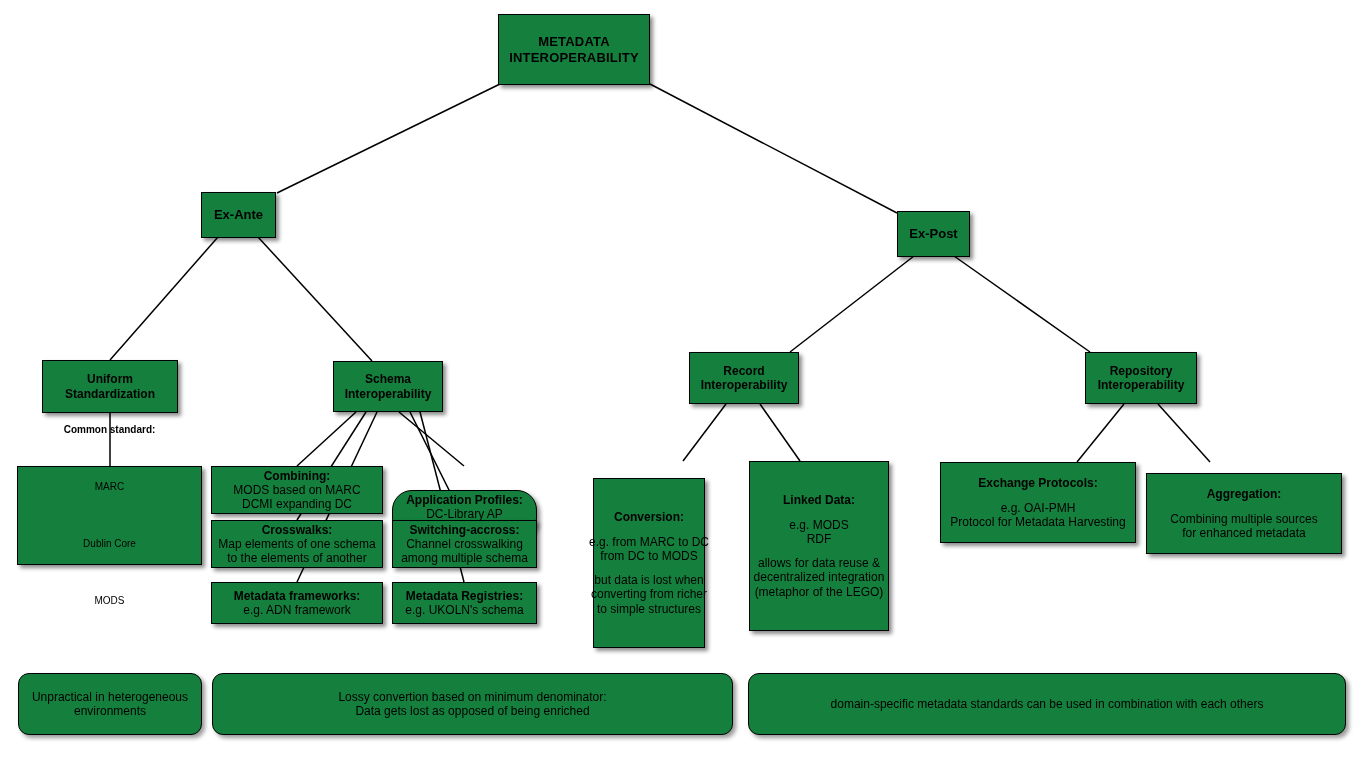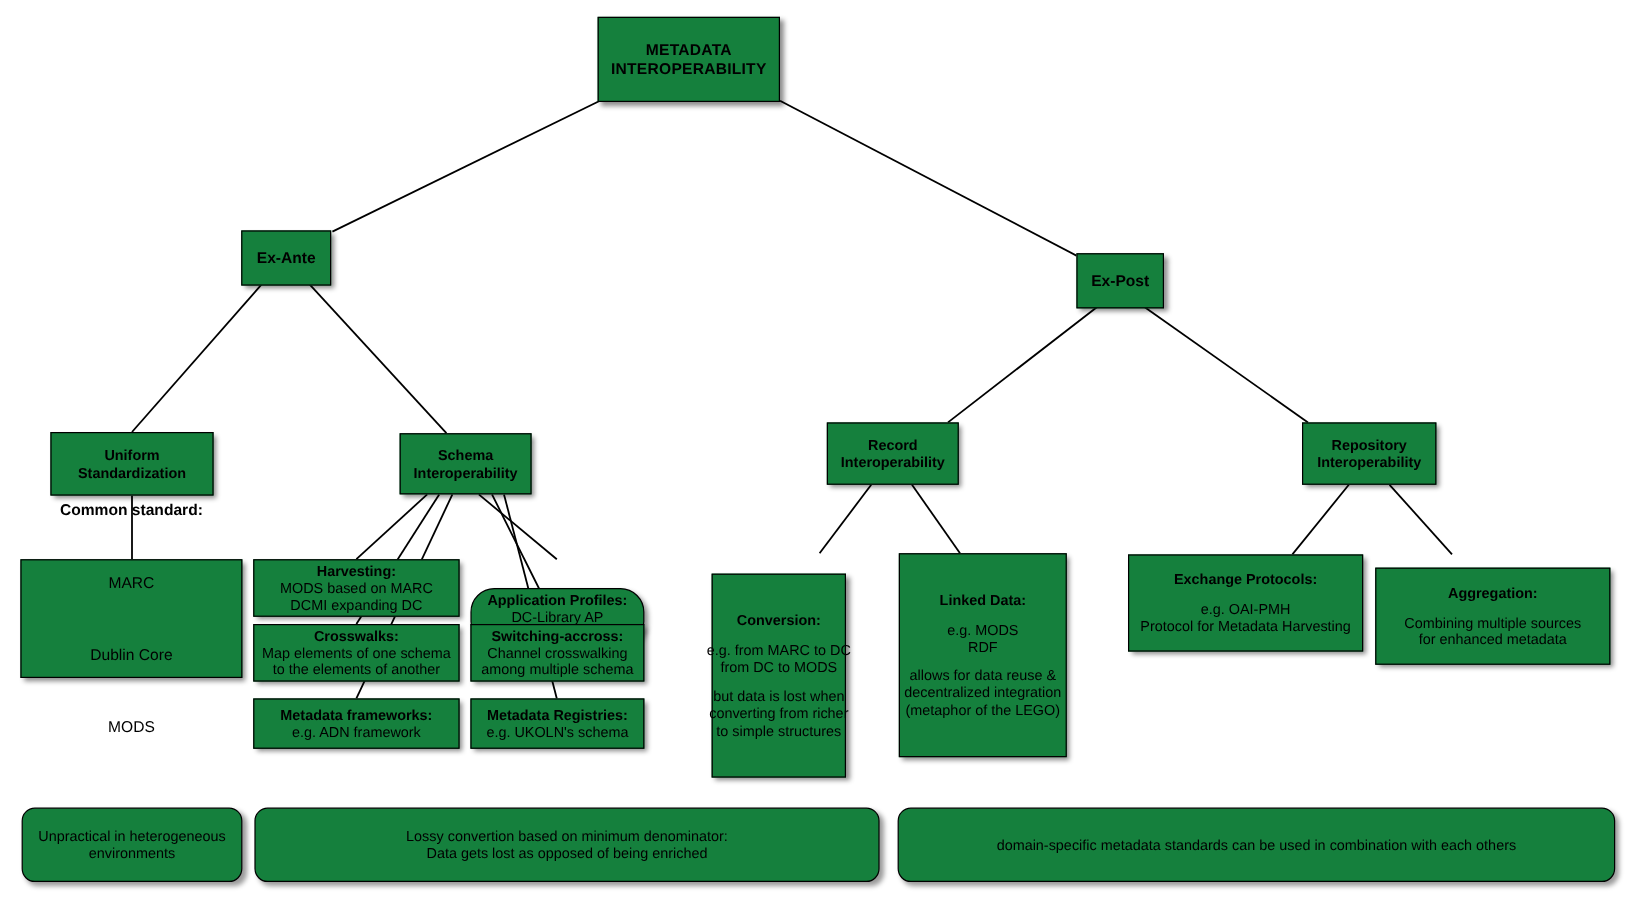--- a/index.html
+++ b/index.html
@@ -42,21 +42,21 @@
     line-height: 1.18;
   }
   .node .line { display: block; white-space: pre; }
   .node .bold { font-weight: bold; }
   .node .spacer { height: 0.85em; }
 
   
   .node.root      { font-size: 13px; font-weight: bold; letter-spacing: 0.2px; }
   .node.level2    { font-size: 13px; font-weight: bold; }
   .node.level3    { font-size: 12px; font-weight: bold; }
-  .node.leaf      { font-size: 13px; gap: 45px; }
+  .node.leaf      { font-size: 10px; gap: 45px; }
   .node.leaf-sm   { font-size: 12px; }
   .node.summary {
     border-radius: 11px;
     font-size: 12px;
     box-shadow: 3px 3px 4px rgba(0,0,0,0.4);
   }
 </style>
 </head>
 <body>
 
@@ -125,21 +125,21 @@
   </div>
 
   <div class="node leaf" style="left:17px; top:466px; width:185px; height:99px;">
     <span class="line bold">Common standard:</span>
     <span class="line">MARC</span>
     <span class="line">Dublin Core</span>
     <span class="line">MODS</span>
   </div>
 
   <div class="node leaf-sm" style="left:211px; top:466px; width:172px; height:48px;">
-    <span class="line bold">Harvesting:</span>
+    <span class="line bold">Combining:</span>
     <span class="line">MODS based on MARC</span>
     <span class="line">DCMI expanding DC</span>
   </div>
 
   <div class="node leaf-sm" style="left:211px; top:520px; width:172px; height:48px;">
     <span class="line bold">Crosswalks:</span>
     <span class="line">Map elements of one schema</span>
     <span class="line">to the elements of another</span>
   </div>
 

